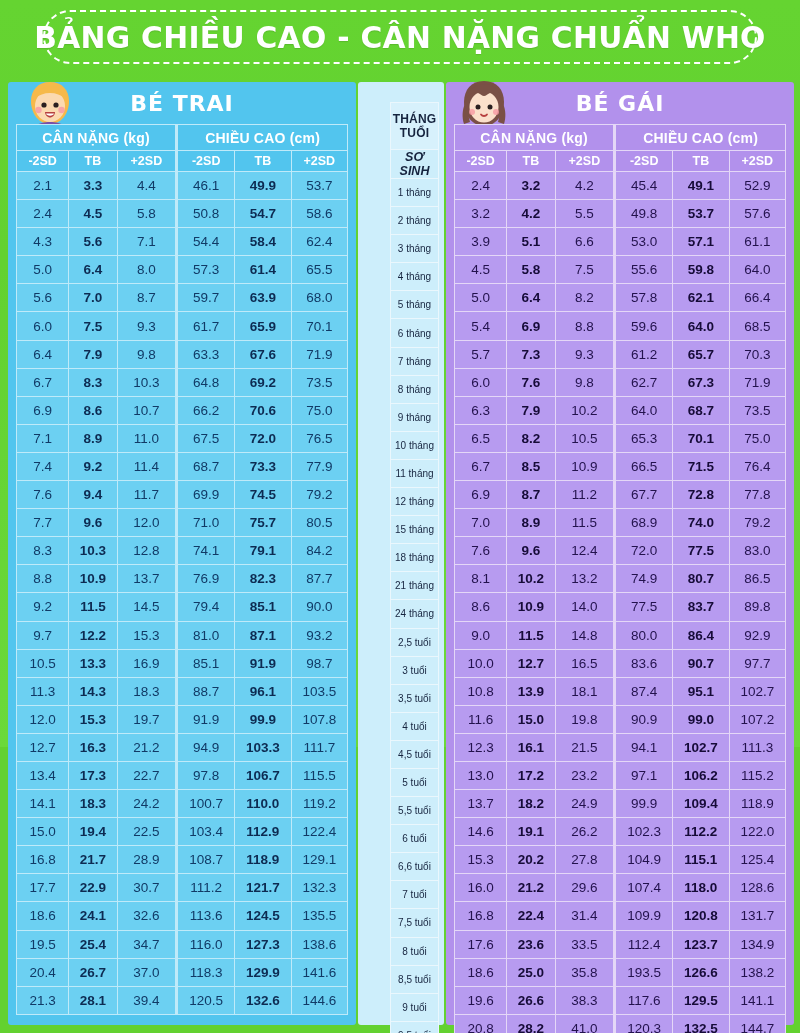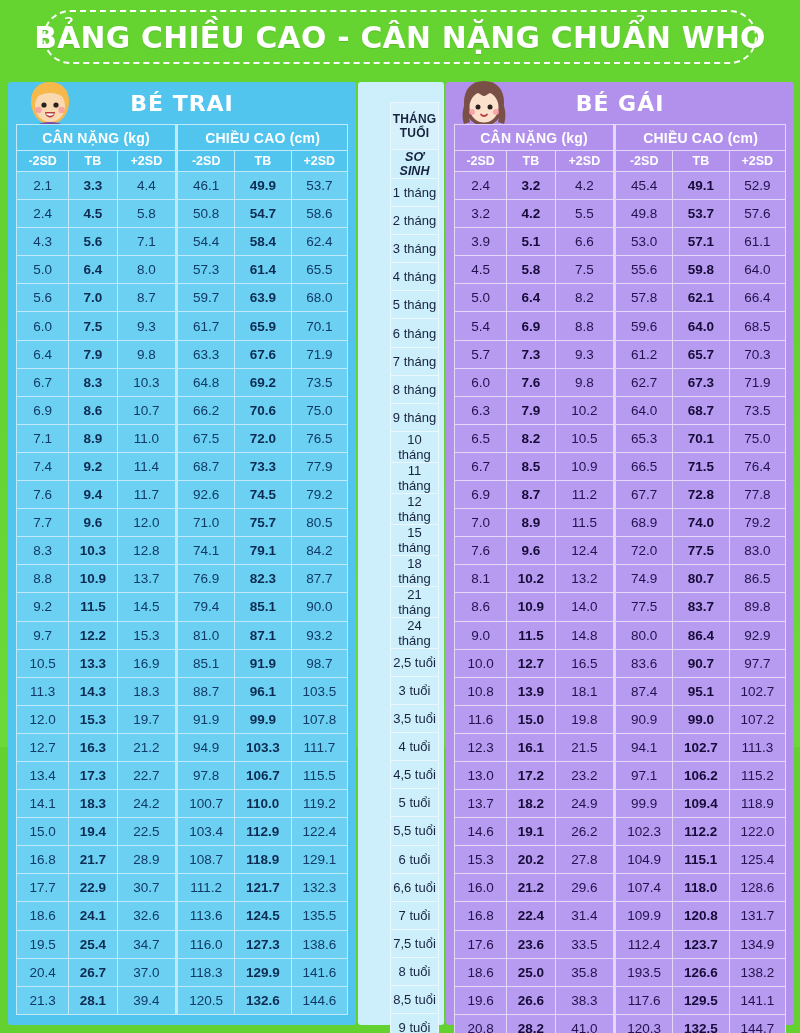--- a/index.html
+++ b/index.html
@@ -87,21 +87,21 @@
   .girl td   { background:#b79bf0; height:28.1px; color:#23124d; font-size:13.5px; }
   .girl td.tb{ font-weight:700; color:#160b38; }
 
   
   .mid .tbl-wrap { left:5px; right:5px; top:20px; bottom:6px;padding-left:27px; }
   .mid table th, .mid table td { border:1.6px solid #eaf7fd; }
   .mid .hdr {
     background:#d7f1fc; color:#16243f; font-weight:700;
     font-size:12px; height:47px; letter-spacing:.2px;
   }
-  .mid td { background:#cdeefb; height:28.1px; font-size:13px; color:#16243f; }
+  .mid td { background:#cdeefb; height:28.1px; font-size:10px; color:#16243f; }
   .mid td.first { font-weight:700; font-size:12.5px;font-style:italic; }
 
   
   .sep-l { border-left-width: 3px !important; }
 </style>
 </head>
 <body>
 
 <div id="root">
 
@@ -227,21 +227,21 @@
               <td class="tb">9.2</td>
               <td>11.4</td>
               <td class="sep-l">68.7</td>
               <td class="tb">73.3</td>
               <td>77.9</td>
             </tr>
             <tr>
               <td>7.6</td>
               <td class="tb">9.4</td>
               <td>11.7</td>
-              <td class="sep-l">92.6</td>
+              <td class="sep-l">69.9</td>
               <td class="tb">74.5</td>
               <td>79.2</td>
             </tr>
             <tr>
               <td>7.7</td>
               <td class="tb">9.6</td>
               <td>12.0</td>
               <td class="sep-l">71.0</td>
               <td class="tb">75.7</td>
               <td>80.5</td>

